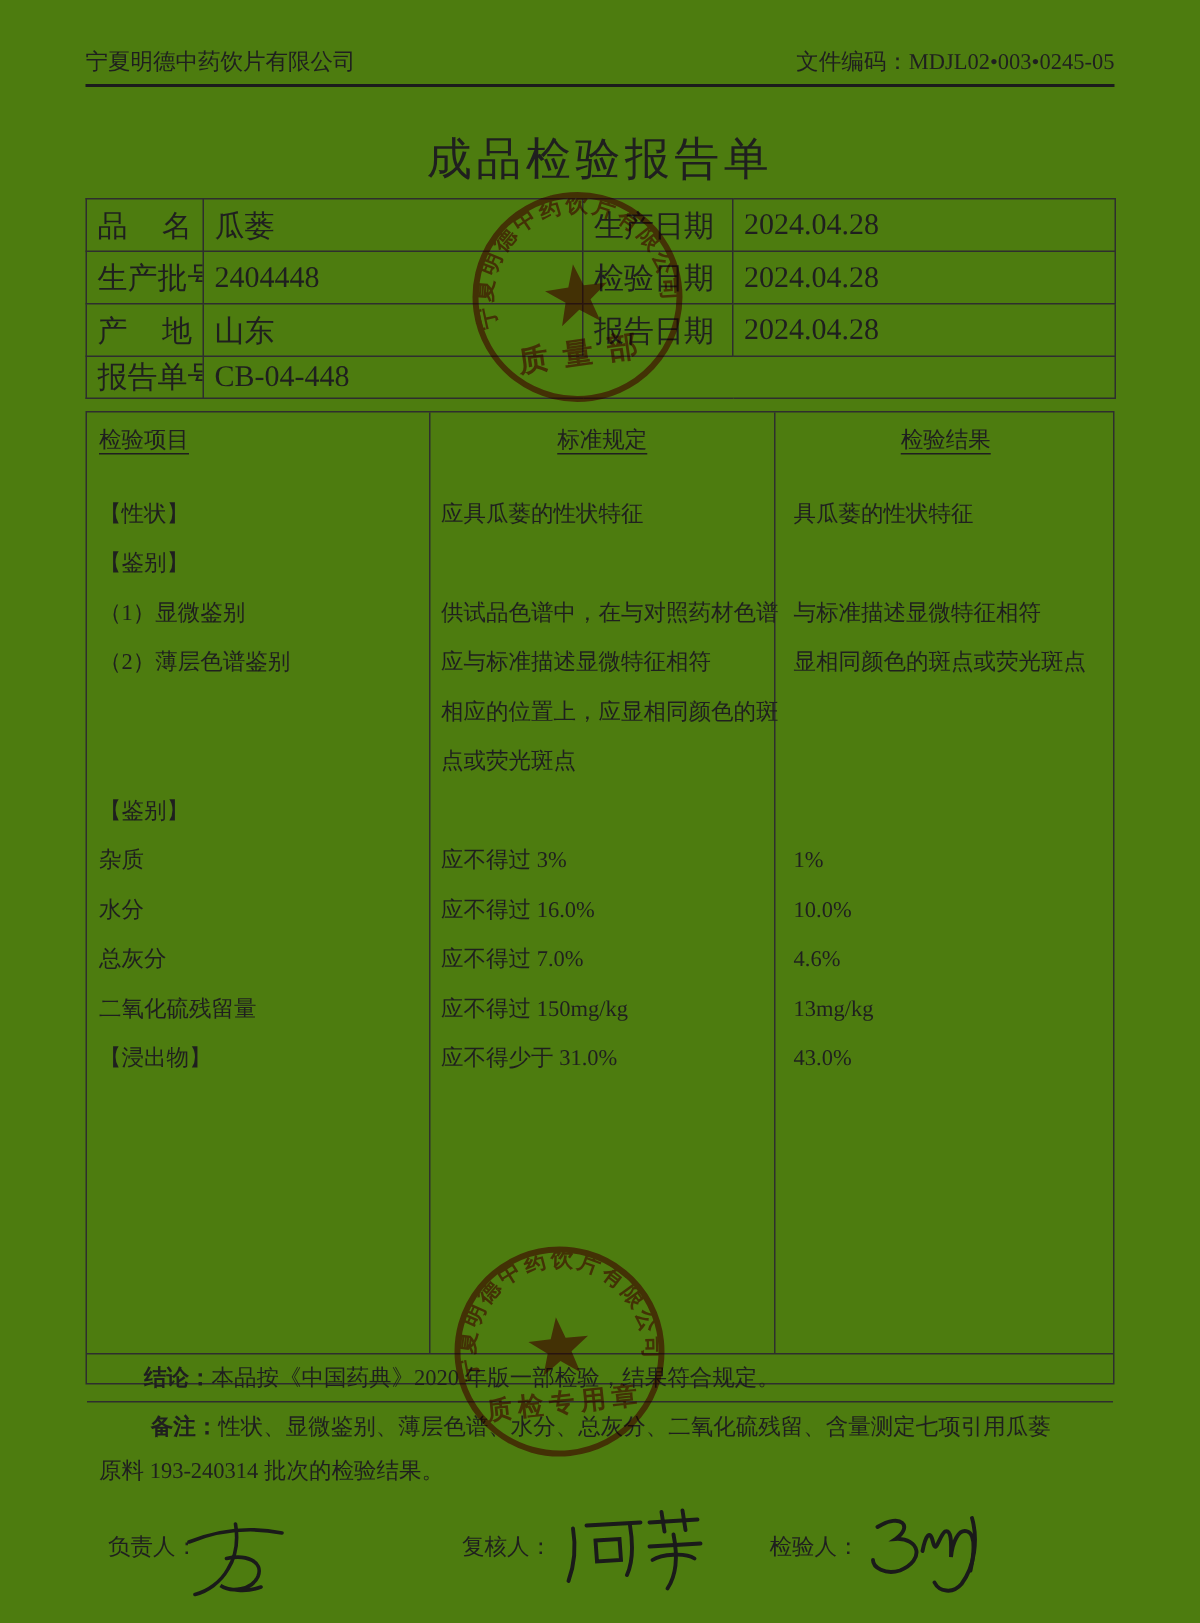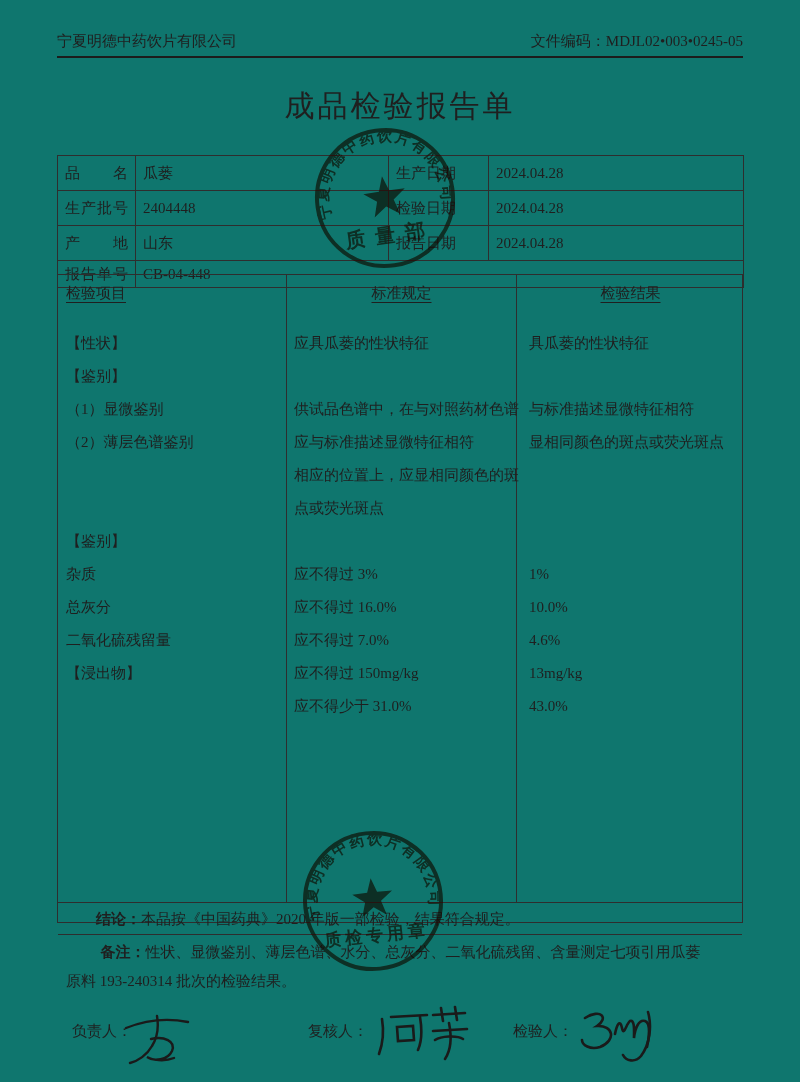--- a/index.html
+++ b/index.html
@@ -1,28 +1,28 @@
 <!DOCTYPE html>
 <html><head>
 <meta charset="utf-8">
 <style>
   html,body{margin:0;padding:0;background:#e8e8e8;}
   .page{
     position:relative;width:800px;height:1082px;margin:0 auto;
-    background:#0f766e;color:#1f1f1f;
+    background:#4d7c0f;color:#1f1f1f;
     font-family:"Liberation Serif","DejaVu Serif",serif;
     overflow:hidden;
   }
   
   .doc-header{position:absolute;left:57px;right:57px;top:32px;display:flex;justify-content:space-between;font-size:15px;}
   .header-rule{position:absolute;left:57px;right:57px;top:56px;height:2px;background:#1c1c1c;}
   
   .doc-title{position:absolute;left:0;right:0;top:86px;text-align:center;font-size:30px;font-weight:normal;letter-spacing:3px;}
   
-  table.info{position:absolute;left:57px;top:155px;width:686px;border-collapse:collapse;table-layout:fixed;font-size:15px;}
+  table.info{position:absolute;left:57px;top:132px;width:686px;border-collapse:collapse;table-layout:fixed;font-size:20px;}
   table.info td{border:1px solid #2e2e2e;height:34px;padding:0 7px;overflow:hidden;white-space:nowrap;}
   table.info tr.short td{height:26px;}
   td.jlabel{text-align:justify;text-align-last:justify;}
   td.val{padding-left:12px;}
   td.lab2{padding-left:10px;}
   
   .main-table{position:absolute;left:57px;top:274px;width:686px;height:649px;border:1px solid #2e2e2e;box-sizing:border-box;}
   .cols{position:absolute;left:0;top:0;right:0;height:627px;}
   .vline{position:absolute;top:0;height:627px;width:1px;background:#2e2e2e;}
   .vline.v1{left:228px;} .vline.v2{left:458px;}
@@ -102,20 +102,21 @@
       <div class="col col1">
         <div class="chead"><span>检验项目</span></div>
         <div class="line">【性状】</div>
         <div class="line">【鉴别】</div>
         <div class="line">（1）显微鉴别</div>
         <div class="line">（2）薄层色谱鉴别</div>
         <div class="line"></div>
         <div class="line"></div>
         <div class="line">【鉴别】</div>
         <div class="line">杂质</div>
+        <div class="line">水分</div>
         <div class="line">总灰分</div>
         <div class="line">二氧化硫残留量</div>
         <div class="line">【浸出物】</div>
       </div>
 
       <div class="col col2">
         <div class="chead"><span>标准规定</span></div>
         <div class="line">应具瓜蒌的性状特征</div>
         <div class="line"></div>
         <div class="line">供试品色谱中，在与对照药材色谱</div>

